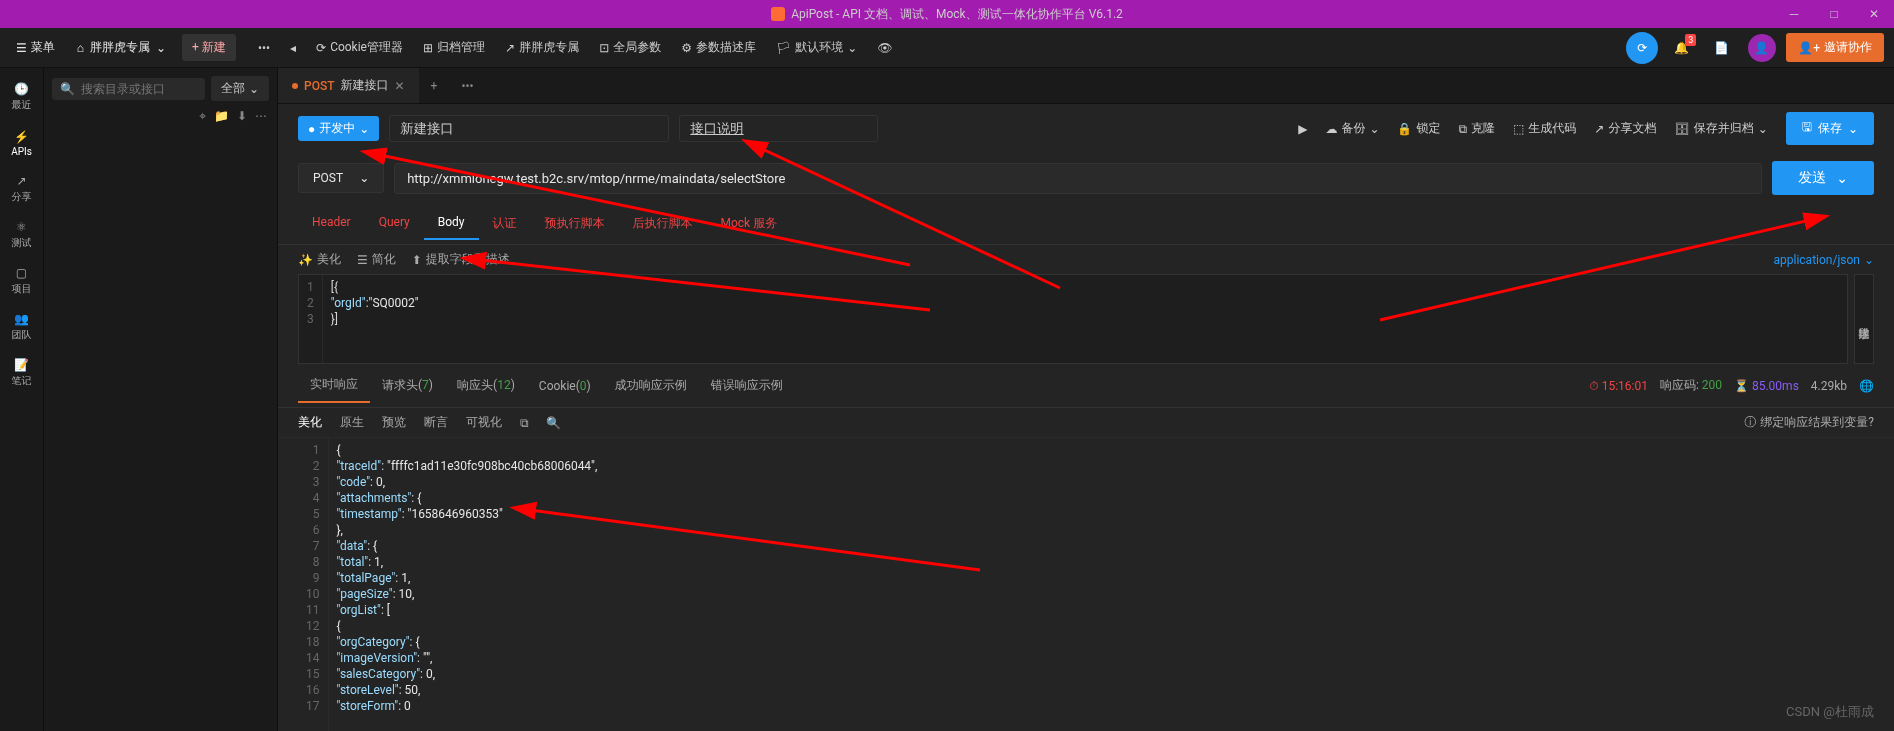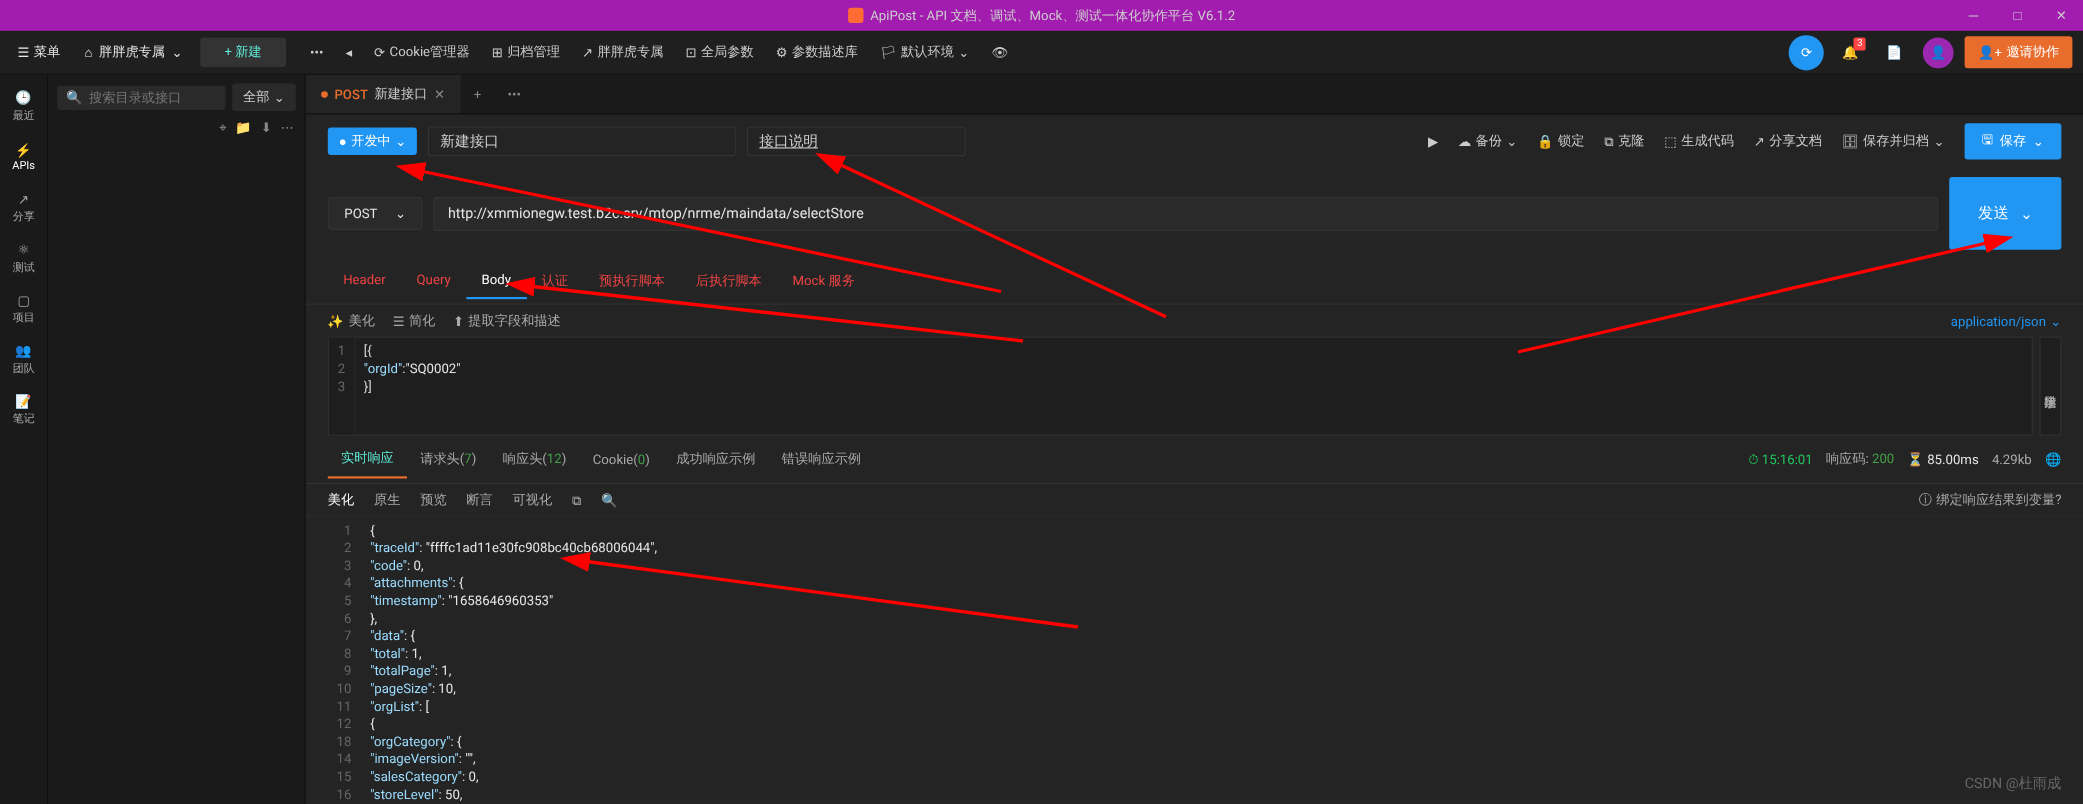--- a/index.html
+++ b/index.html
@@ -6,21 +6,21 @@
 body{background:#242424;color:#e6e6e6;font-size:12px;width:1894px;height:731px;overflow:hidden;position:relative;}
 .titlebar{height:28px;background:#a21caf;display:flex;align-items:center;justify-content:center;position:relative;}
 .titlebar .title{color:#ccc;font-size:12px;display:flex;align-items:center;gap:6px;}
 .titlebar .win-controls{position:absolute;right:0;display:flex;gap:0;}
 .titlebar .win-btn{width:40px;height:28px;display:flex;align-items:center;justify-content:center;color:#ccc;cursor:pointer;}
 .app-icon{width:14px;height:14px;background:#FF6B35;border-radius:3px;}
 
 .topbar{height:40px;background:#1f1f1f;display:flex;align-items:center;padding:0 10px;gap:8px;border-bottom:1px solid #111;}
 .menu-btn{display:flex;align-items:center;gap:4px;color:#e6e6e6;cursor:pointer;padding:4px 6px;}
 .team-select{display:flex;align-items:center;gap:6px;color:#e6e6e6;padding:4px 8px;cursor:pointer;}
-.btn-new{background:#333;border-radius:3px;padding:5px 22px;display:flex;align-items:center;gap:4px;color:#5eead4;cursor:pointer;}
+.btn-new{background:#333;border-radius:3px;padding:5px 10px;display:flex;align-items:center;gap:4px;color:#fca5a5;cursor:pointer;}
 .toolbar-group{display:flex;align-items:center;gap:0;margin-left:4px;}
 .toolbar-item{padding:5px 10px;color:#ccc;cursor:pointer;display:flex;align-items:center;gap:4px;border-radius:2px;}
 .spacer{flex:1;}
 .icon-btn{width:32px;height:32px;display:flex;align-items:center;justify-content:center;color:#ccc;cursor:pointer;border-radius:50%;position:relative;}
 .sync-btn{background:#2196F3;color:#fff;}
 .badge{position:absolute;top:2px;right:2px;background:#ff4444;color:#fff;font-size:9px;padding:0 3px;border-radius:2px;line-height:12px;}
 .avatar{width:28px;height:28px;border-radius:50%;background:#9C27B0;display:flex;align-items:center;justify-content:center;}
 .btn-invite{background:#E86C2C;border-radius:3px;padding:6px 12px;color:#fff;display:flex;align-items:center;gap:4px;cursor:pointer;}
 
 .main-area{display:flex;height:calc(100% - 68px);}
@@ -51,46 +51,46 @@
 .status-tag{background:#2196F3;padding:4px 10px;border-radius:3px;color:#fff;display:flex;align-items:center;gap:4px;cursor:pointer;font-size:12px;}
 .api-name-input{background:transparent;border:1px solid #333;padding:5px 10px;color:#ccc;width:280px;border-radius:3px;outline:none;}
 .api-desc{background:transparent;border:1px solid #333;padding:5px 10px;color:#ccc;border-radius:3px;text-decoration:underline;}
 .header-actions{display:flex;align-items:center;gap:2px;margin-left:auto;color:#ccc;}
 .header-action{padding:4px 8px;cursor:pointer;display:flex;align-items:center;gap:4px;}
 .save-btn{background:#2196F3;padding:6px 16px;border-radius:3px;color:#fff;display:flex;align-items:center;gap:6px;cursor:pointer;margin-left:8px;}
 
 .url-row{display:flex;align-items:center;padding:8px 20px;gap:10px;}
 .method-select{background:#2a2a2a;border:1px solid #333;padding:7px 14px;border-radius:3px;color:#e6e6e6;display:flex;align-items:center;gap:16px;cursor:pointer;}
 .url-input{flex:1;background:#2a2a2a;border:1px solid #333;padding:7px 12px;color:#e6e6e6;border-radius:3px;outline:none;font-size:13px;}
-.send-btn{background:#2196F3;padding:24px 26px;border-radius:3px;color:#fff;cursor:pointer;display:flex;align-items:center;gap:10px;font-size:14px;}
+.send-btn{background:#2196F3;padding:8px 26px;border-radius:3px;color:#fff;cursor:pointer;display:flex;align-items:center;gap:10px;font-size:14px;}
 
 .req-tabs{display:flex;gap:0;padding:4px 20px;border-bottom:1px solid #333;}
 .req-tab{padding:8px 14px;color:#ef4444;cursor:pointer;}
 .req-tab.active{color:#fff;border-bottom:2px solid #2196F3;}
 
 .body-tools{display:flex;align-items:center;padding:6px 20px;gap:16px;color:#aaa;}
 .body-tool{cursor:pointer;display:flex;align-items:center;gap:4px;}
 .content-type{margin-left:auto;color:#2196F3;cursor:pointer;display:flex;align-items:center;gap:4px;}
 
 .editor-wrap{display:flex;padding:0 20px;height:90px;position:relative;}
 .editor{flex:1;background:#1e1e1e;border:1px solid #333;display:flex;font-family:Consolas,Monaco,monospace;font-size:12px;}
 .gutter{background:#1e1e1e;color:#666;padding:4px 8px;text-align:right;user-select:none;border-right:1px solid #2a2a2a;}
 .code-lines{padding:4px 8px;flex:1;}
 .ln{line-height:16px;}
 .key{color:#9CDCFE;}
 .punct{color:#d4d4d4;}
 .side-meta{width:20px;background:#1e1e1e;border:1px solid #333;margin-left:6px;writing-mode:vertical-lr;text-align:center;color:#aaa;padding:6px 0;font-size:11px;}
 
 .resp-tabs{display:flex;align-items:center;padding:4px 20px;border-bottom:1px solid #333;}
 .resp-tab{padding:8px 12px;color:#aaa;cursor:pointer;}
-.resp-tab.active{color:#5eead4;border-bottom:2px solid #E86C2C;}
+.resp-tab.active{color:#a3a3a3;border-bottom:2px solid #E86C2C;}
 .resp-count{color:#43A047;}
 .resp-meta{margin-left:auto;display:flex;align-items:center;gap:12px;color:#aaa;}
 .resp-meta .ok{color:#43A047;}
-.resp-meta .time{color:#e5e5e5;}
+.resp-meta .time{color:#8b5cf6;}
 
 .resp-tools{display:flex;align-items:center;padding:6px 20px;gap:18px;color:#aaa;border-bottom:1px solid #2a2a2a;}
 .resp-tool{cursor:pointer;}
 .resp-tool.active{color:#fff;}
 .bind-hint{margin-left:auto;color:#aaa;display:flex;align-items:center;gap:4px;}
 
 .resp-editor{flex:1;display:flex;padding:0 20px;overflow:hidden;font-family:Consolas,Monaco,monospace;font-size:12px;}
 .resp-editor .gutter{background:#242424;}
 .resp-editor .code-lines{background:#242424;}
 
@@ -352,21 +352,21 @@
       </div>
       <div class="resp-tab">
         <span>响应头</span>(<span class="resp-count">12</span>)
       </div>
       <div class="resp-tab">
         <span>Cookie</span>(<span class="resp-count">0</span>)
       </div>
       <div class="resp-tab">成功响应示例</div>
       <div class="resp-tab">错误响应示例</div>
       <div class="resp-meta">
-        <span style="color:#22c55e">⏱ <span>15:16:01</span></span>
+        <span style="color:#ef4444">⏱ <span>15:16:01</span></span>
         <span><span>响应码:</span> <span class="ok">200</span></span>
         <span class="time">⏳ <span>85.00ms</span></span>
         <span>4.29kb</span>
         <span>🌐</span>
       </div>
     </div>
 
     <div class="resp-tools">
       <div class="resp-tool active">美化</div>
       <div class="resp-tool">原生</div>

